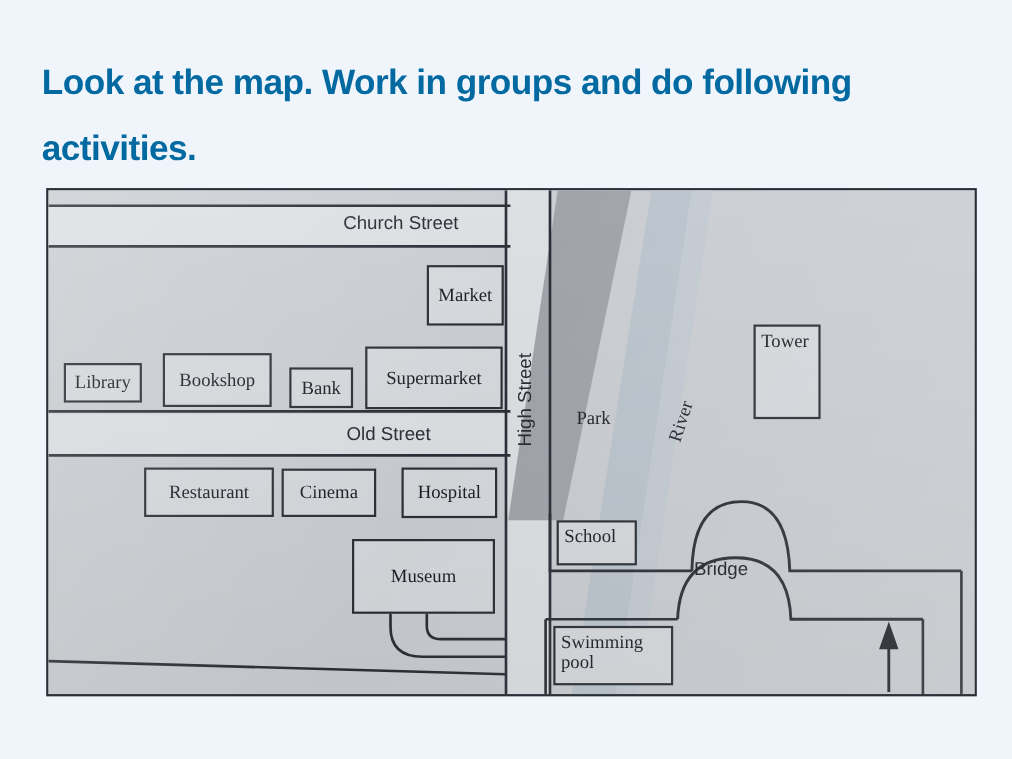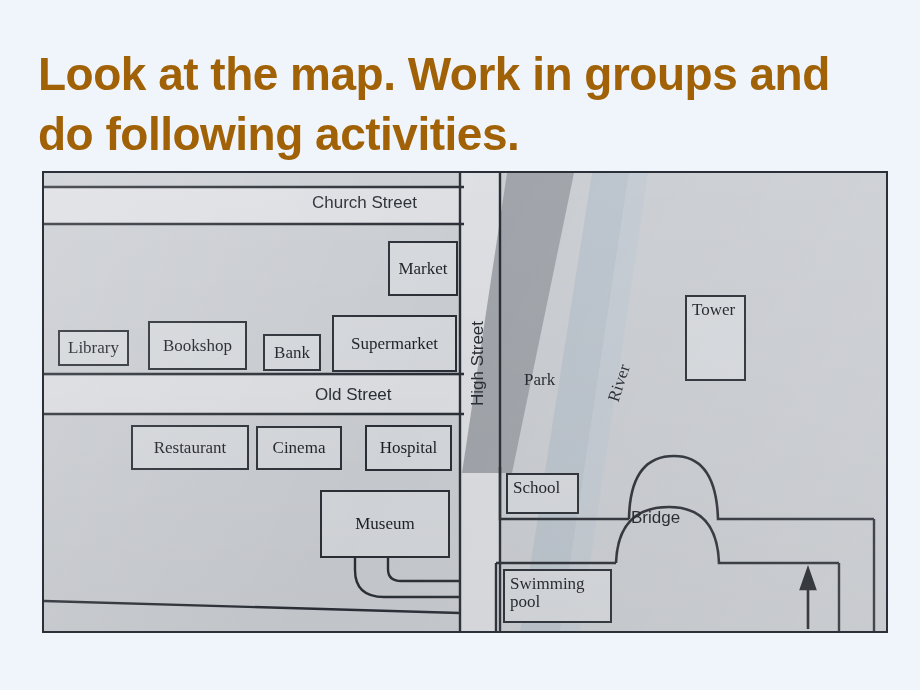--- a/index.html
+++ b/index.html
@@ -14,24 +14,24 @@
     overflow: hidden;
     position: relative;
   }
 
   
   #slide-title {
     position: absolute;
     left: 38px;
     top: 44px;
     width: 840px;
-    color: #a16207;
+    color: #0369a1;
     font-family: "Liberation Sans", sans-serif;
     font-weight: bold;
-    font-size: 46px;
+    font-size: 32px;
     line-height: 60px;
     letter-spacing: -0.5px;
     white-space: pre-wrap;
   }
 
   
   #map-figure {
     position: absolute;
     left: 42px;
     top: 171px;

